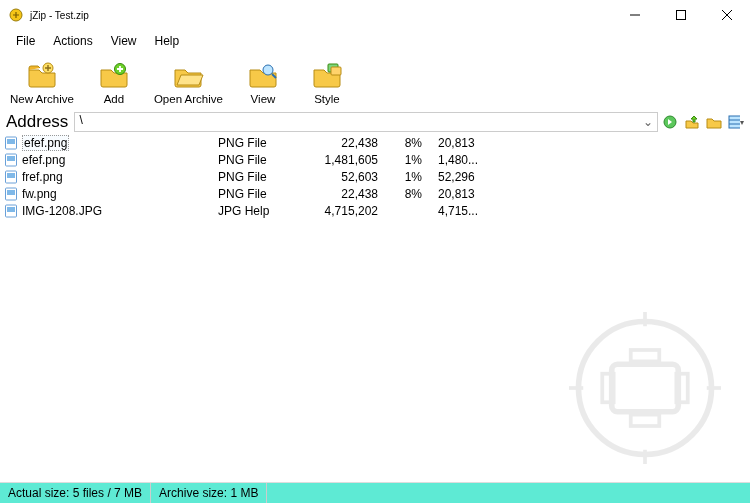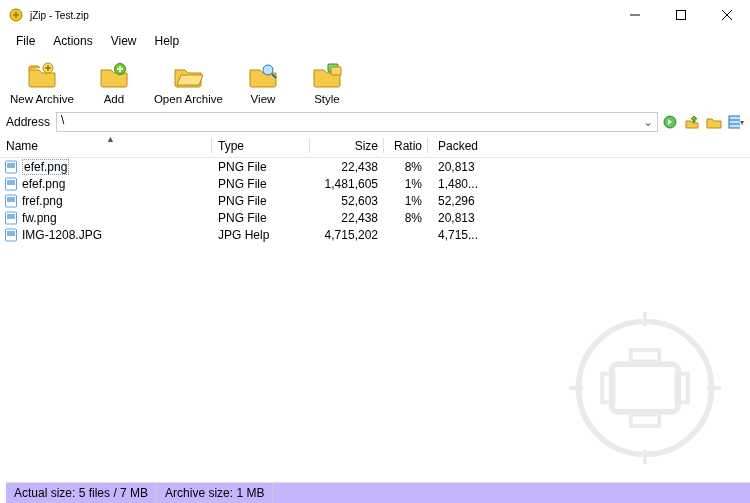--- a/index.html
+++ b/index.html
@@ -13,21 +13,21 @@
 
   .menubar { height: 20px; display: flex; align-items: flex-end; padding-left: 8px; gap: 2px; }
   .menu-item { padding: 2px 8px; cursor: default; }
 
   .toolbar { height: 60px; display: flex; align-items: center; padding: 4px 4px 0 4px; gap: 4px; }
   .tool-btn { display: flex; flex-direction: column; align-items: center; justify-content: center; padding: 2px 6px; cursor: default; min-width: 60px; }
   .tool-icon { width: 32px; height: 32px; display:flex; align-items:center; justify-content:center; }
   .tool-label { font-size: 11.5px; margin-top: 2px; }
 
   .addrbar { height: 24px; display: flex; align-items: center; padding: 0 6px; gap: 4px; }
-  .addr-label { font-size: 12px; margin-right: 2px; }
+  .addr-label { font-size: 17px; margin-right: 2px; }
   .addr-input { flex: 1; height: 20px; border: 1px solid #ccc; background: #fff; padding: 0 4px; font-size: 12px; position: relative; }
   .addr-input .chevron { position: absolute; right: 4px; top: 2px; color: #666; }
   .addr-icons { display: flex; gap: 6px; align-items: center; }
   .small-icon { width: 16px; height: 16px; display:flex; align-items:center; justify-content:center; cursor: default;}
 
   .content { display: flex; height: 362px; border-top: 0; position: relative; }
   .watermark { position: absolute; right: 10px; bottom: 10px; opacity: 0.08; pointer-events: none; }
 
   .headers { height: 24px; display: flex; border-bottom: 1px solid #e8e8e8; position: relative; }
   .hdr { display: flex; align-items: center; padding: 0 6px; font-size: 12px; cursor: default; position: relative; }
@@ -43,21 +43,21 @@
   .row { height: 17px; display: flex; align-items: center; }
   .cell-name { width: 212px; display: flex; align-items: center; padding-left: 4px; gap: 4px;}
   .cell-name .fname { white-space: nowrap; }
   .row:first-child .fname { border: 1px dotted #999; padding: 0 1px; background:#cce8ff22;}
   .cell-type { width: 98px; padding-left: 6px; }
   .cell-size { width: 74px; text-align: right; padding-right: 6px; }
   .cell-ratio { width: 44px; text-align: right; padding-right: 6px; }
   .cell-packed { width: 60px; padding-left: 10px; white-space: nowrap; overflow:hidden; text-overflow: ellipsis;}
   .file-icon { width: 14px; height: 14px; display:inline-flex; align-items:center; justify-content:center;}
 
-  .statusbar { position: absolute; bottom: 0; left: 6px; right: 0; height: 21px; background: #c4b5fd; border-top: 1px solid #ddd; display: flex; align-items: center; font-size: 12px; }
+  .statusbar { position: absolute; bottom: 0; left: 0; right: 0; height: 21px; background: #5eead4; border-top: 1px solid #ddd; display: flex; align-items: center; font-size: 12px; }
   .status-seg { padding: 0 8px; border-right: 1px solid #ccc; height: 100%; display: flex; align-items: center;}
 </style>
 </head>
 <body>
 
 <div class="titlebar">
   <span class="app-icon">
     <svg width="16" height="16" viewBox="0 0 16 16">
         <circle cx="8" cy="8" r="6" fill="#f5c518" stroke="#9b7d0a"></circle>
         <path d="M5 8h6M8 5v6" stroke="#7a5c00" stroke-width="1.2"></path>
@@ -174,28 +174,20 @@
           <line x1="1" y1="6" x2="15" y2="6" stroke="#2a6fb0"></line>
           <line x1="1" y1="10" x2="15" y2="10" stroke="#2a6fb0"></line>
         </svg>
         <span style="font-size:8px;color:#555;">▾</span>
       </span>
   </div>
 </div>
 
 <div class="content">
   <div style="flex:1; position:relative;">
-    <div class="headers">
-      <span class="sort-arrow">▲</span>
-      <div class="hdr col-name">Name</div>
-      <div class="hdr col-type">Type</div>
-      <div class="hdr col-size">Size</div>
-      <div class="hdr col-ratio">Ratio</div>
-      <div class="hdr col-packed">Packed</div>
-    </div>
     <div class="rows" id="rows">
         <div class="row">
           <div class="cell-name">
             <span class="file-icon">
               <svg width="14" height="14" viewBox="0 0 14 14">
                 <rect x="1.5" y="1" width="11" height="12" rx="1" fill="#fff" stroke="#6aa0d8"></rect>
                 <rect x="3" y="3" width="8" height="5" fill="#7fb8e8"></rect>
               </svg>
             </span>
             <span class="fname">efef.png</span>

